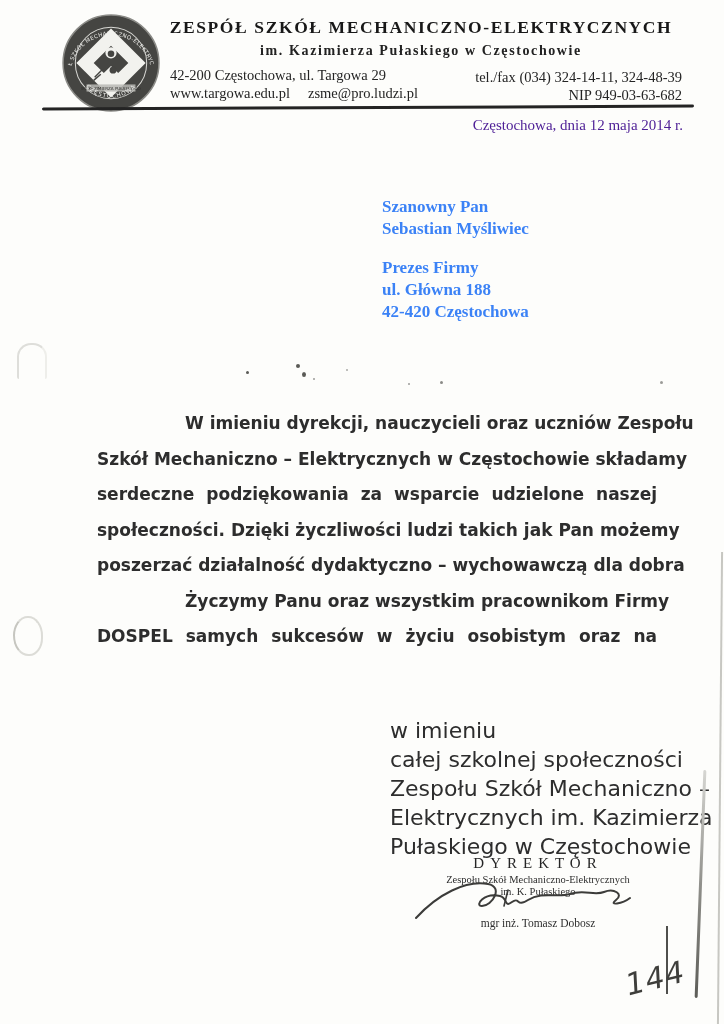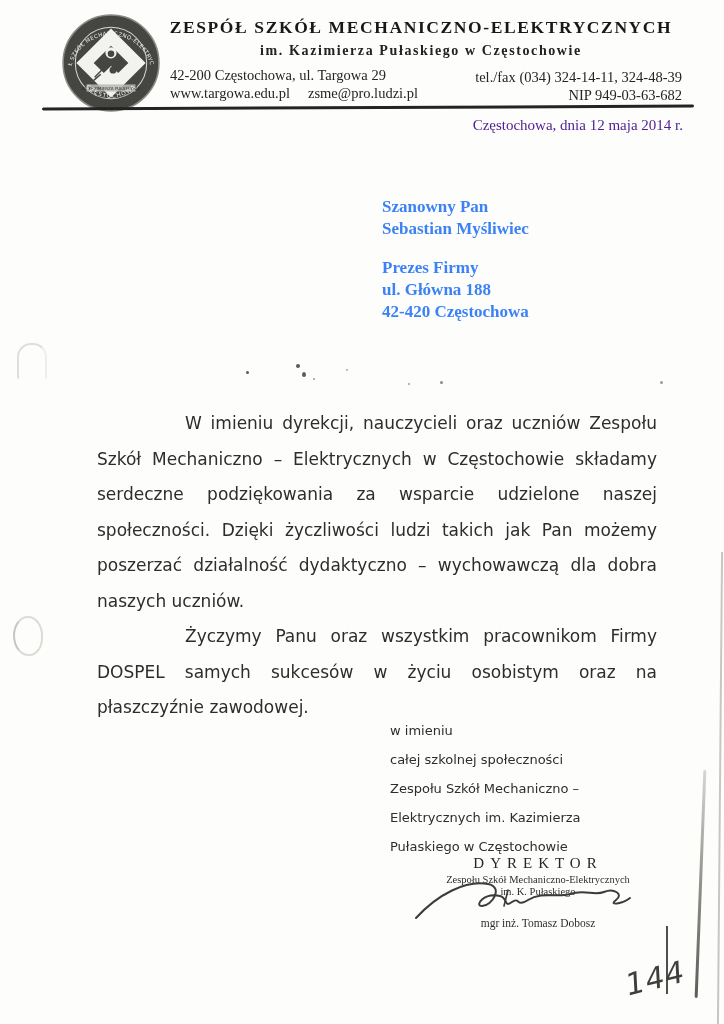--- a/index.html
+++ b/index.html
@@ -58,37 +58,37 @@
     position: absolute; left: 382px; top: 196px;
     font: bold 17px "Liberation Serif", serif; color: #3b82f6;
     line-height: 22px;
   }
   .recipient .gap { height: 17px; }
 
   
   .letter-body {
     position: absolute; left: 97px; top: 406px; width: 560px;
     font-family: "DejaVu Sans", sans-serif;
-    font-size: 17px; color: #2d2d2d;
+    font-size: 17px; color: #2d2d2d; font-weight: bold;
   }
   .bline {
     line-height: 35.5px;
     text-align: justify;
     -moz-text-align-last: justify;
     text-align-last: justify;
     white-space: nowrap;
   }
   .bline.lastline { text-align-last: left; }
   .bline.indent { text-indent: 88px; }
 
   
   .closing {
     position: absolute; left: 390px; top: 716px;
     font-family: "DejaVu Sans", sans-serif;
-    font-size: 13px; color: #2d2d2d; line-height: 29px;
+    font-size: 22px; color: #2d2d2d; line-height: 29px;
   }
 
   
   .stamp {
     position: absolute; left: 408px; top: 855px; width: 260px;
     text-align: center; color: #2e2e2e;
   }
   .stamp-title {
     font: 15px "Liberation Serif", serif; letter-spacing: 6px; color: #252525;
   }
@@ -182,24 +182,22 @@
     <div>ul. Główna 188</div>
     <div>42-420 Częstochowa</div>
   </div>
 
   <div class="letter-body">
     <div class="bline indent">W imieniu dyrekcji, nauczycieli oraz uczniów Zespołu</div>
     <div class="bline">Szkół Mechaniczno – Elektrycznych w Częstochowie składamy</div>
     <div class="bline">serdeczne podziękowania za wsparcie udzielone naszej</div>
     <div class="bline">społeczności. Dzięki życzliwości ludzi takich jak Pan możemy</div>
     <div class="bline">poszerzać działalność dydaktyczno – wychowawczą dla dobra</div>
-    <div class="bline lastline">naszych uczniów.</div>
     <div class="bline indent">Życzymy Panu oraz wszystkim pracownikom Firmy</div>
     <div class="bline">DOSPEL samych sukcesów w życiu osobistym oraz na</div>
-    <div class="bline lastline">płaszczyźnie zawodowej.</div>
   </div>
 
   <div class="closing">
     <div>w imieniu</div>
     <div>całej szkolnej społeczności</div>
     <div>Zespołu Szkół Mechaniczno –</div>
     <div>Elektrycznych im. Kazimierza</div>
     <div>Pułaskiego w Częstochowie</div>
   </div>
 

